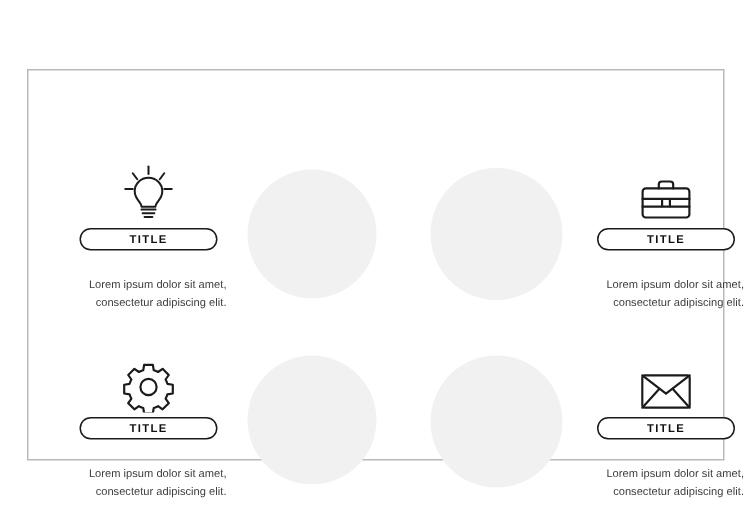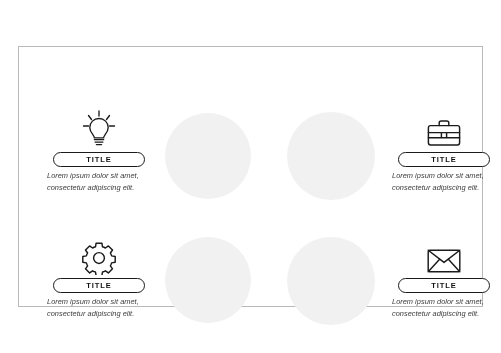--- a/index.html
+++ b/index.html
@@ -87,28 +87,27 @@
   .title-pill-label {
     font-size: 7.5px;
     font-weight: bold;
     letter-spacing: 0.9px;
     color: #111111;
     line-height: 1;
   }
 
   
   .feature-body {
-    margin-top: 3px;
+    margin-top: 17px;
     width: 104px;
-    text-align: left;
+    text-align: right;
     font-size: 7.4px;
     line-height: 11.5px;
     color: #3c3c3c;
     letter-spacing: 0.02px;
-    font-style: italic;
   }
 </style>
 </head>
 <body>
 
 <div id="canvas">
 
   <div id="frame">
 
     <div class="bg-circle" id="circle-top-left"></div>

